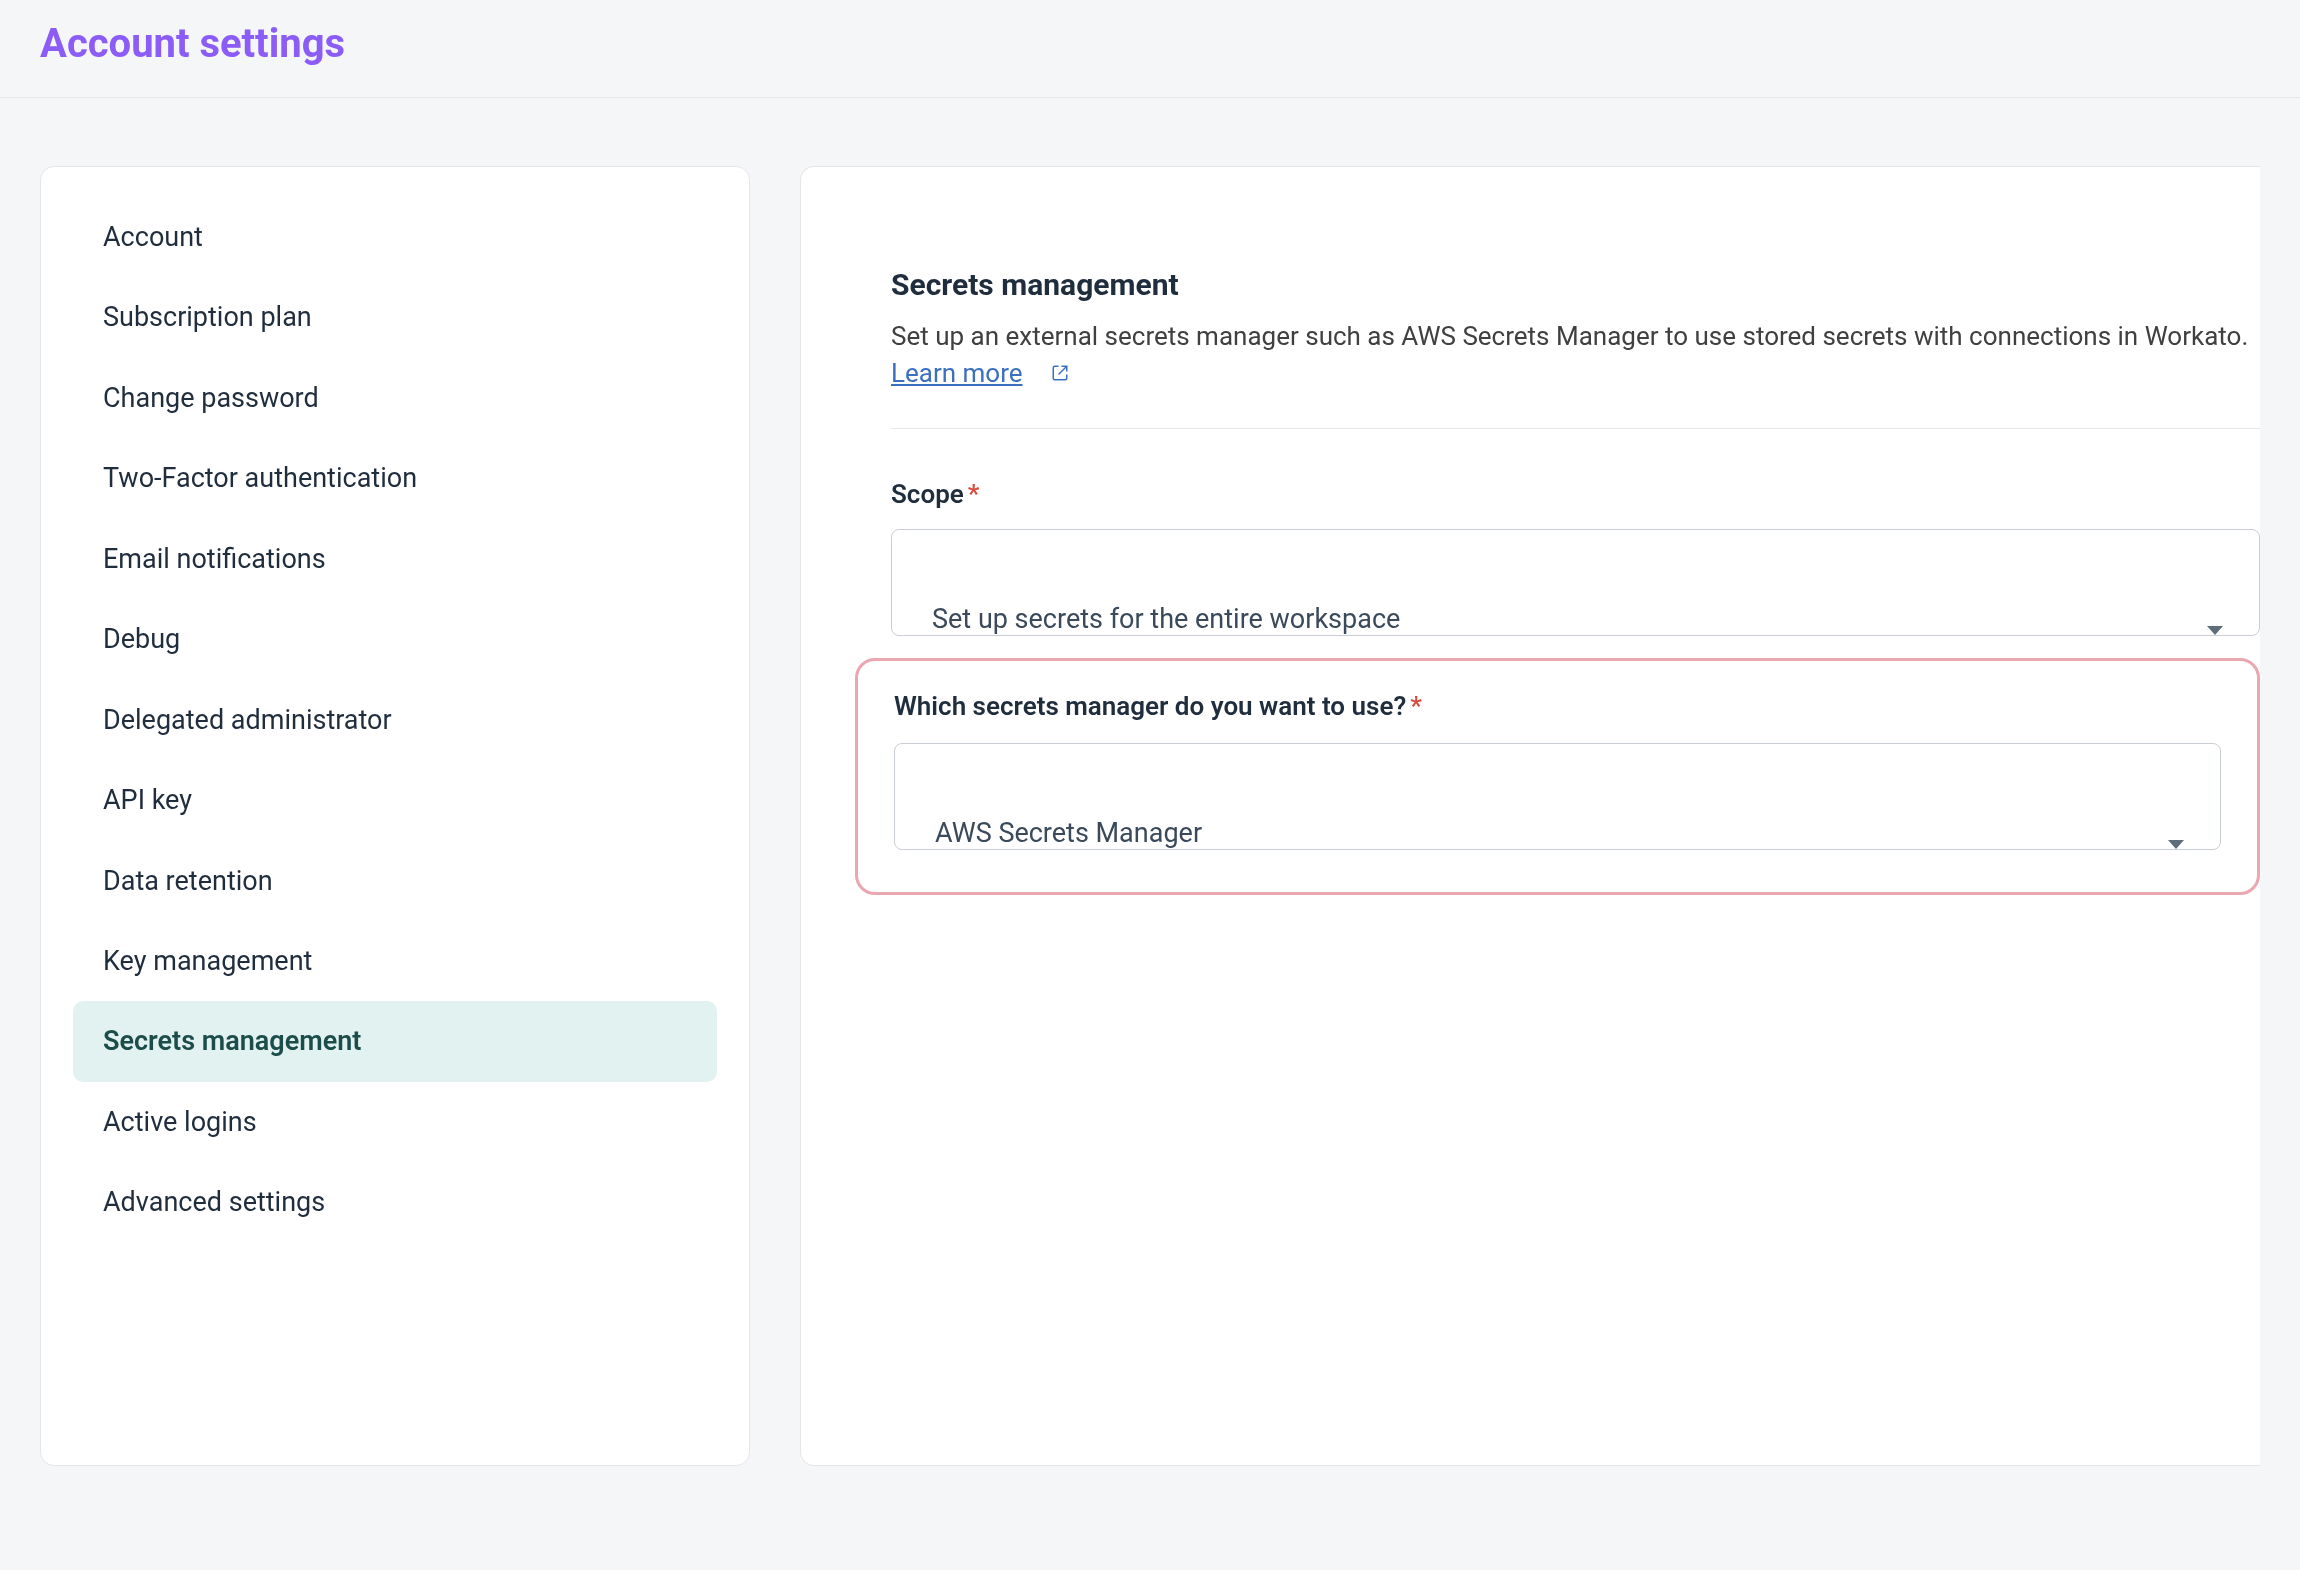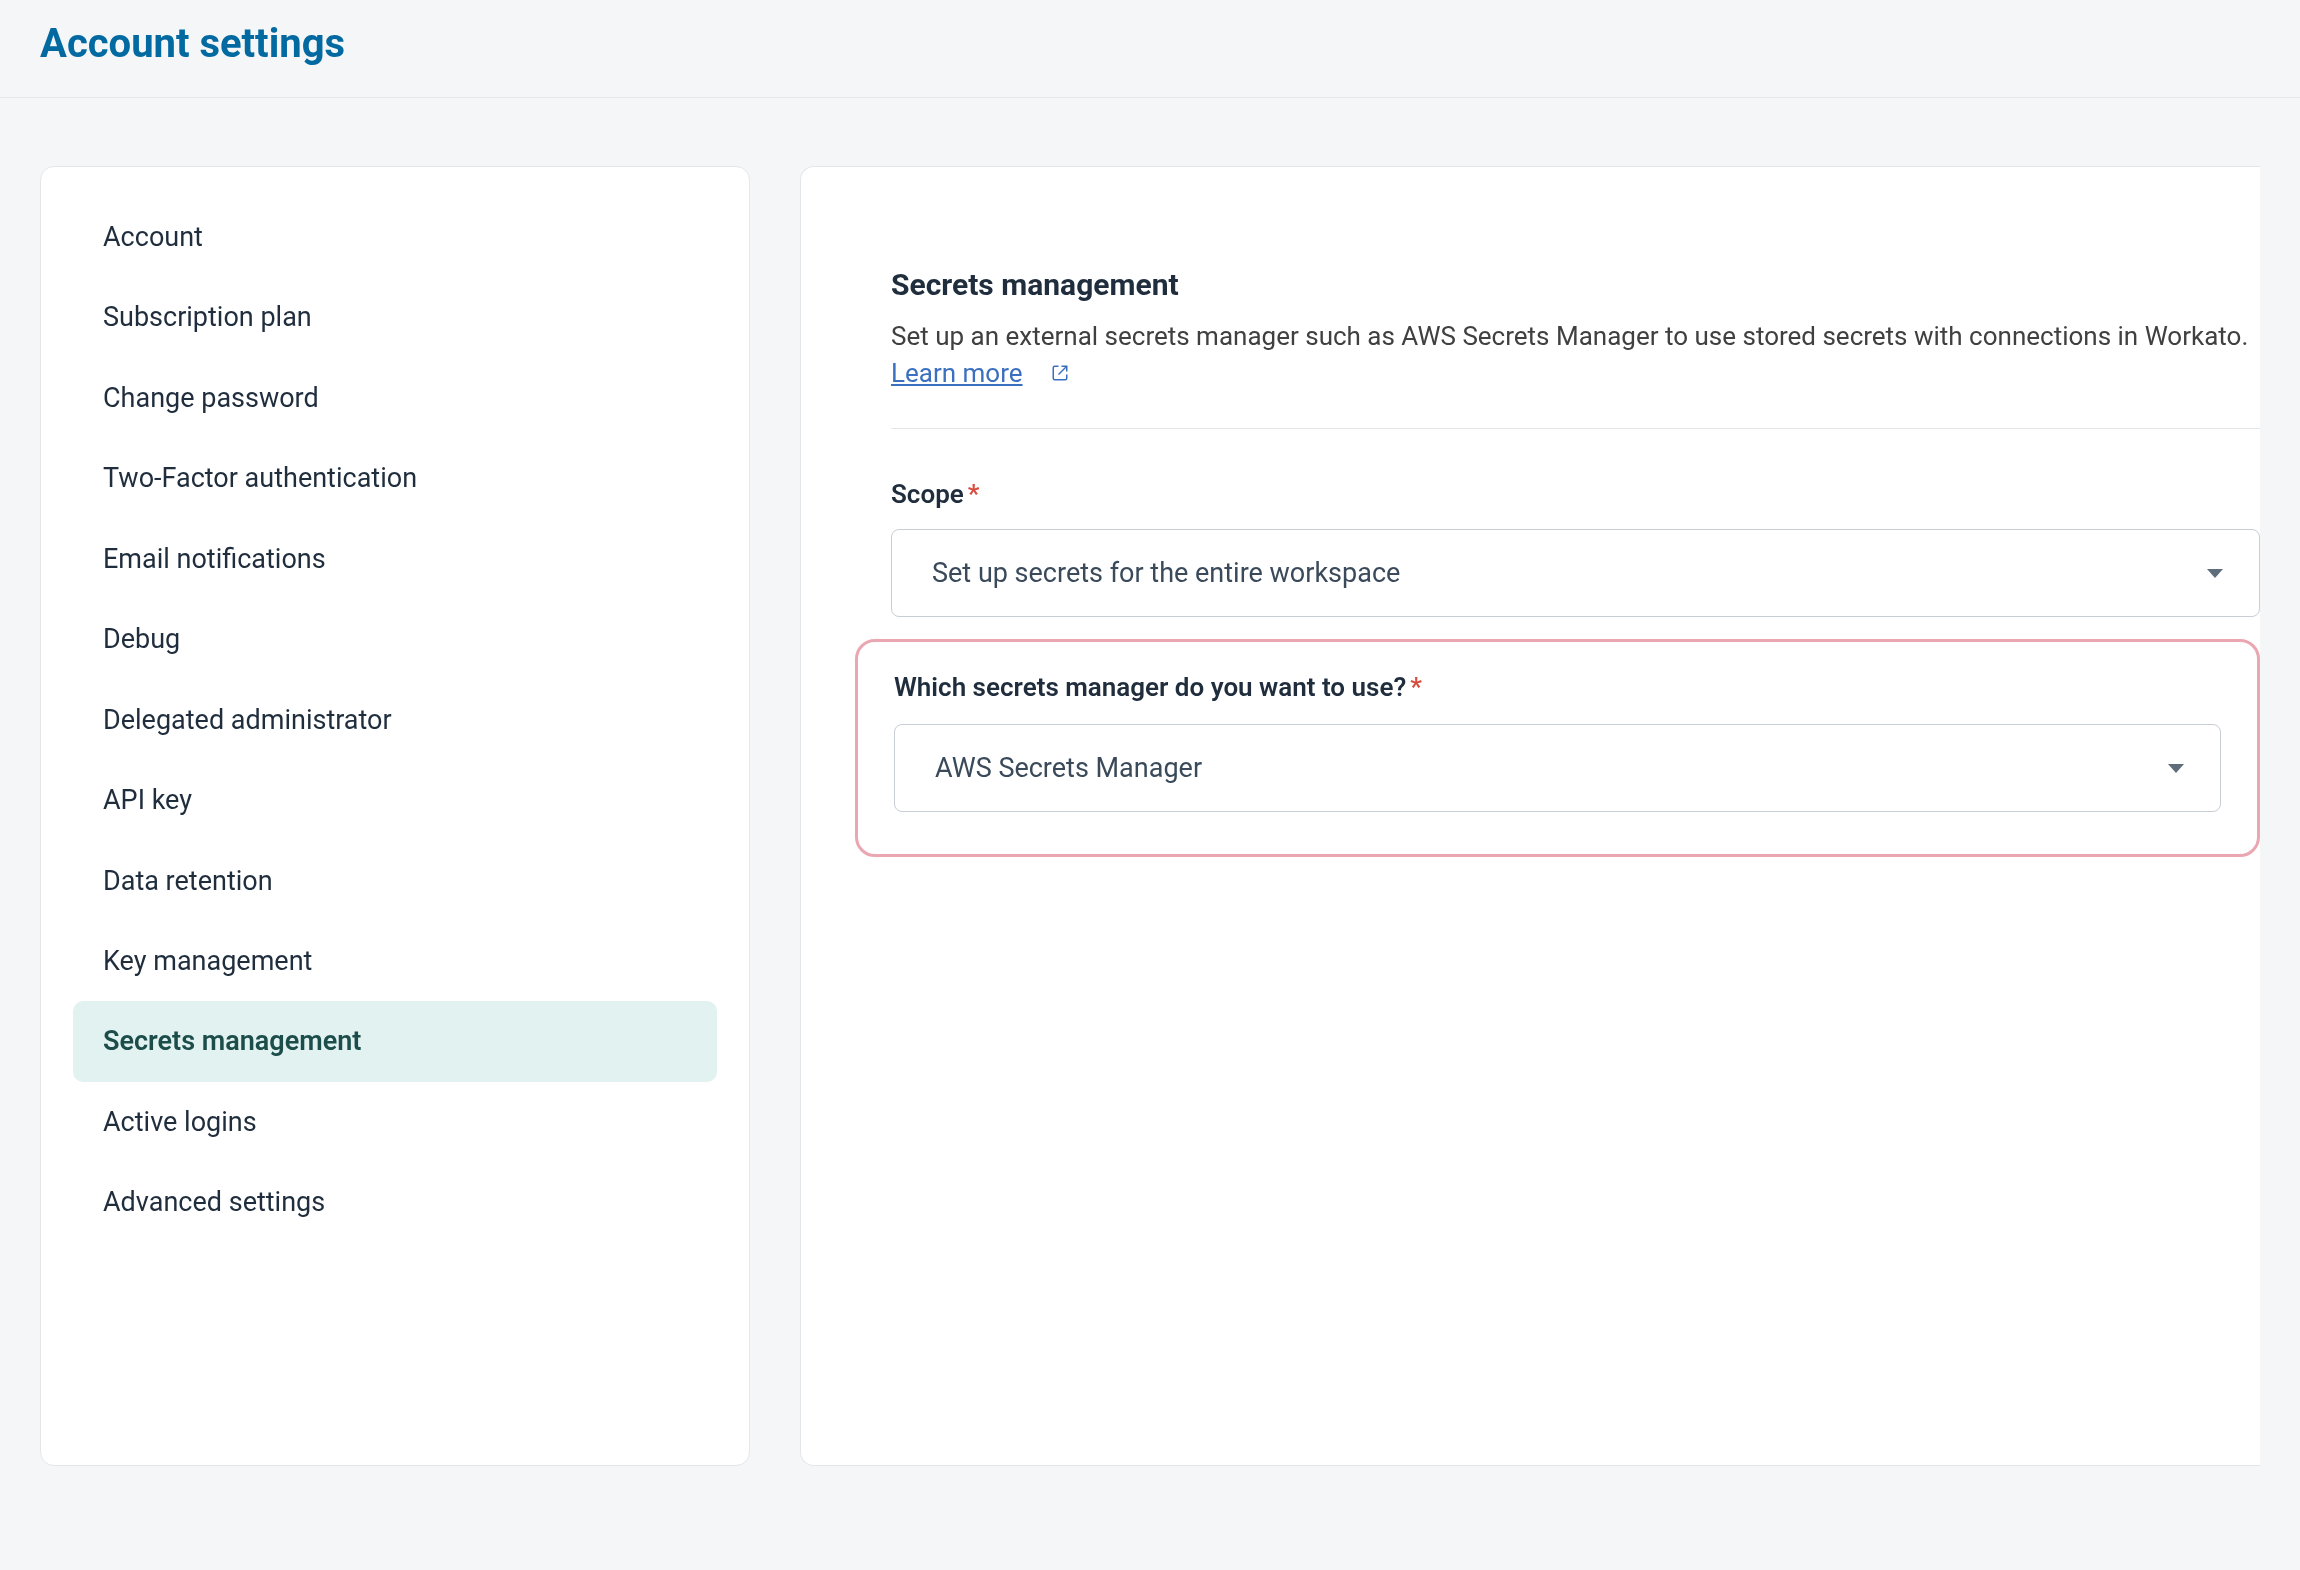--- a/index.html
+++ b/index.html
@@ -14,21 +14,21 @@
     font-size: 16px;
   }
   .page {
     width: 100%;
     min-height: 100vh;
     padding: 0;
   }
   .page-title {
     font-size: 40px;
     font-weight: 700;
-    color: #0369a1;
+    color: #8b5cf6;
     padding: 20px 0 30px 40px;
   }
   .divider {
     height: 1px;
     background: #e4e7ea;
     margin-bottom: 60px;
   }
   .layout {
     display: flex;
     gap: 50px;
@@ -103,26 +103,26 @@
     color: #1f2d3d;
     margin-bottom: 20px;
   }
   .required {
     color: #d84c3f;
     margin-left: 4px;
     font-weight: 600;
   }
   .select {
     width: 100%;
-    height: 88px;
+    height: 107px;
     border: 1.5px solid #c9ced4;
     border-radius: 8px;
     background: #fff;
     display: flex;
-    align-items: center;
+    align-items: flex-end;
     justify-content: space-between;
     padding: 0 36px 0 40px;
     cursor: pointer;
   }
   .select-value {
     font-size: 27px;
     color: #3a4a5a;
   }
   .caret {
     width: 0;

